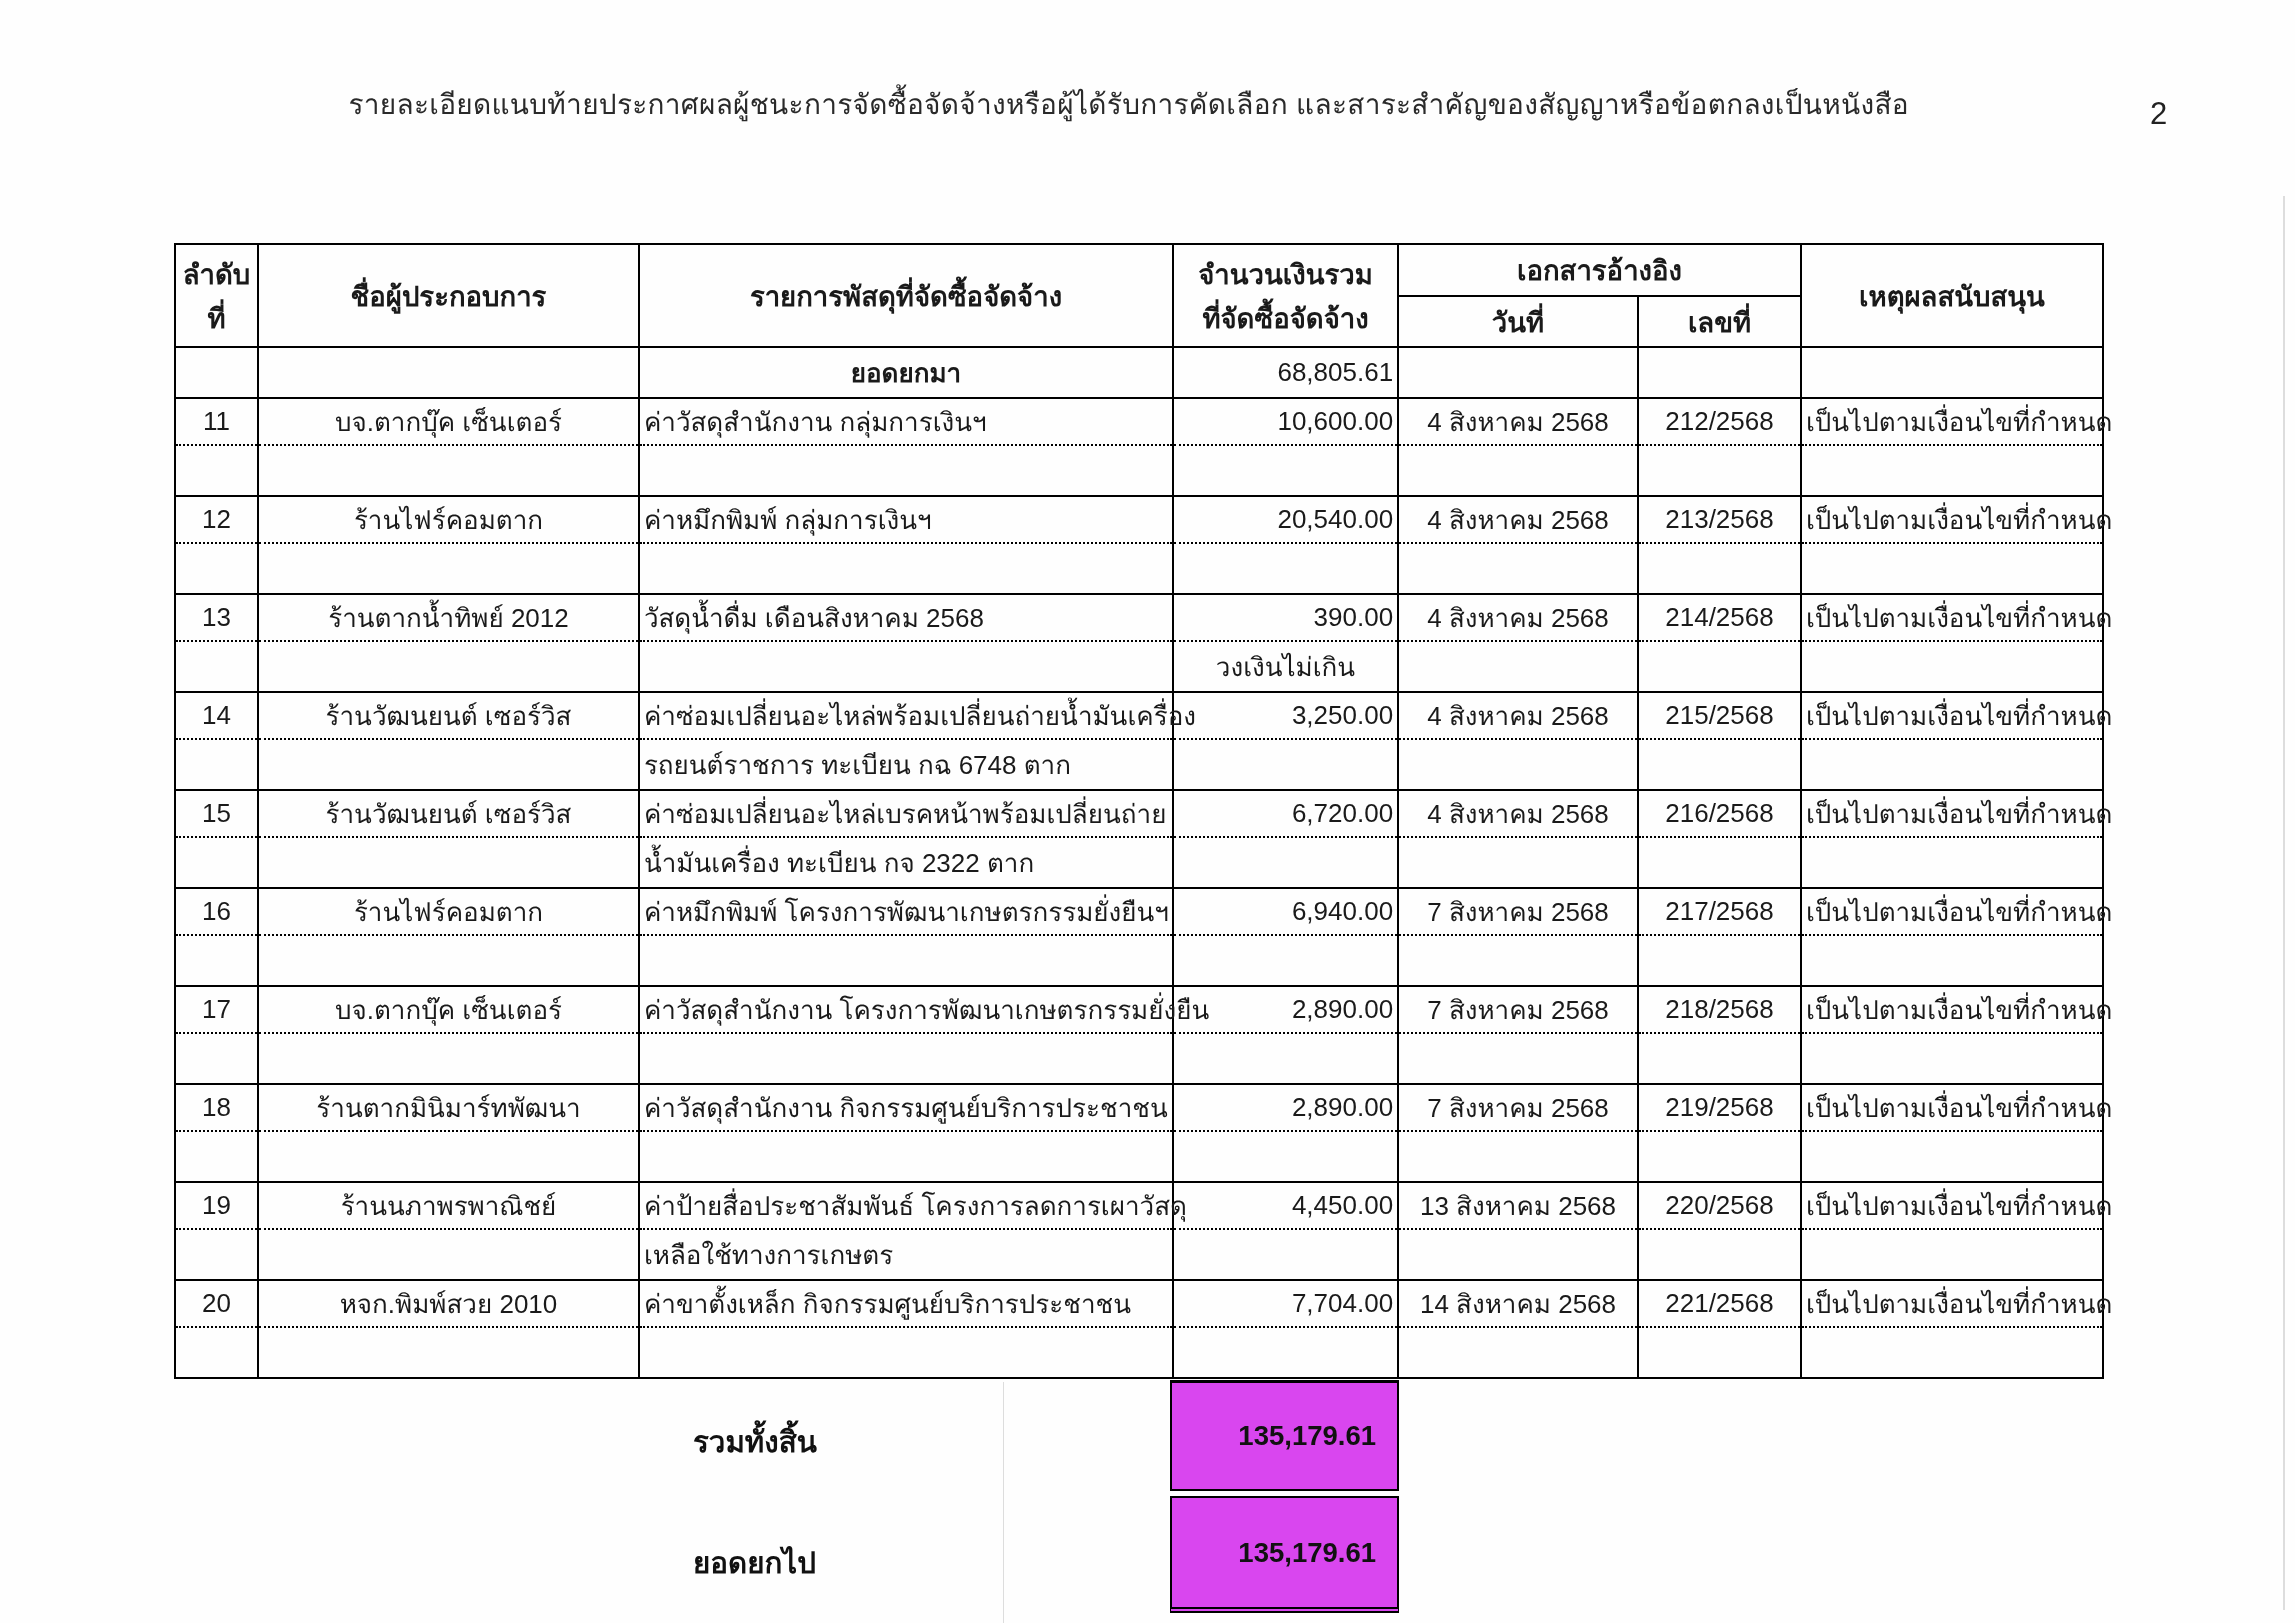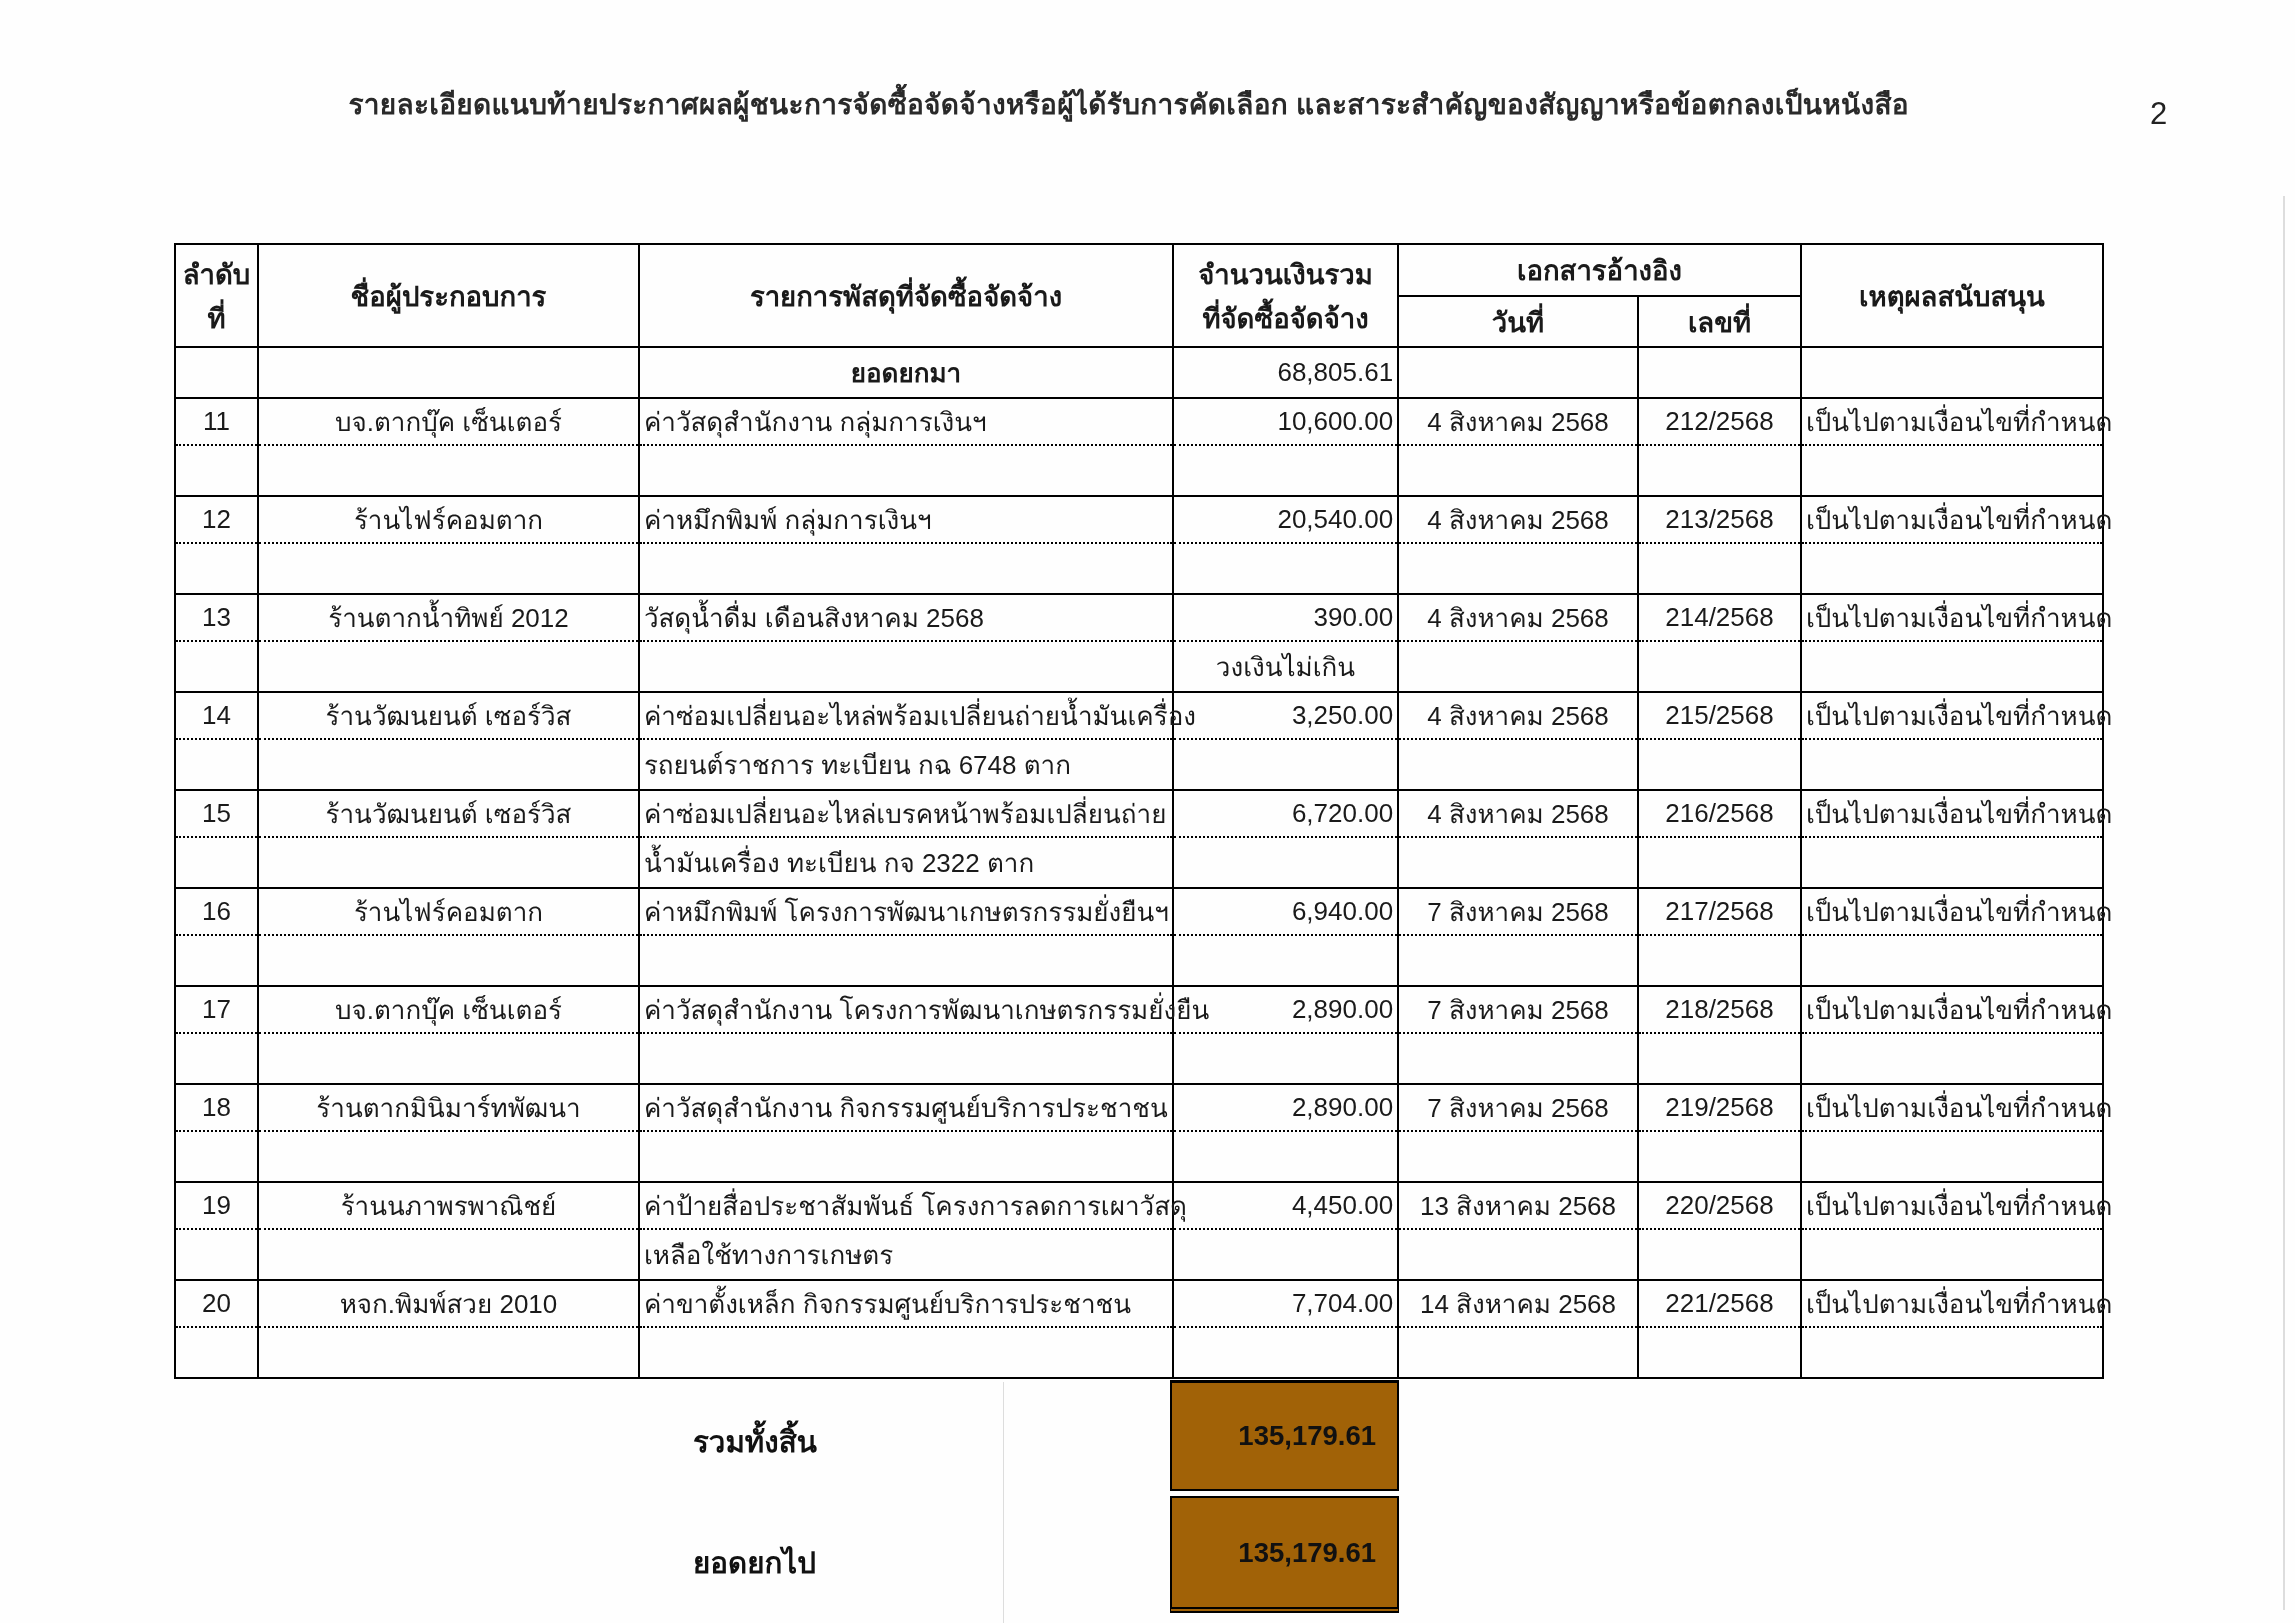--- a/index.html
+++ b/index.html
@@ -5,21 +5,21 @@
   html,body { margin:0; padding:0; }
   body {
     width:2295px; height:1623px;
     background:#ffffff;
     font-family:"Liberation Sans","DejaVu Sans",sans-serif;
     color:#151515;
   }
   .page { position:relative; width:2295px; height:1623px; overflow:hidden; background:#fefefe; }
 
   
-  .title { position:absolute; left:9.2px; width:2239px; text-align:center; font-weight:bold; color:#1b1b1b; }
+  .title { position:absolute; left:9.2px; width:2239px; text-align:center; font-weight:normal; color:#1b1b1b; }
   .t1 { top:82px; font-size:28px; letter-spacing:0.3px; color:#2a2a2a; }
   .t2 { top:139px; font-size:29.5px; }
   .t3 { top:195px; font-size:29.5px; }
   .page-number { position:absolute; left:2150px; top:96px; font-size:31px; color:#222; }
 
   
   table.main {
     position:absolute; left:174px; top:243px;
     width:1929px; table-layout:fixed;
     border-collapse:collapse;
@@ -46,21 +46,21 @@
 
   
   .total-label { position:absolute; font-size:29.5px; font-weight:bold; color:#111; }
   .tl1 { left:693px; top:1418px; }
   .tl2 { left:693px; top:1539px; }
   .amount-box {
     position:absolute; left:1170px; width:229px;
     border:2.6px solid #000; box-sizing:border-box;
     display:flex; align-items:center; justify-content:flex-end;
     padding-right:21px; font-size:27.5px; font-weight:bold; color:#111;
-    background:#a16207;
+    background:#d946ef;
     padding-left:32px;
   }
   .ab1 { top:1380px; height:111px; border-top-width:3.3px; }
   .ab2 { top:1496px; height:117px; border-bottom:6.5px double #000; }
 
   
   .scan-line-right { position:absolute; left:2283px; top:196px; width:2px; height:1414px; background:#cfcfcf; opacity:0.7; }
   .scan-line-mid { position:absolute; left:1003px; top:1382px; width:1.3px; height:241px; background:#dddddd; }
 </style>
 </head>

